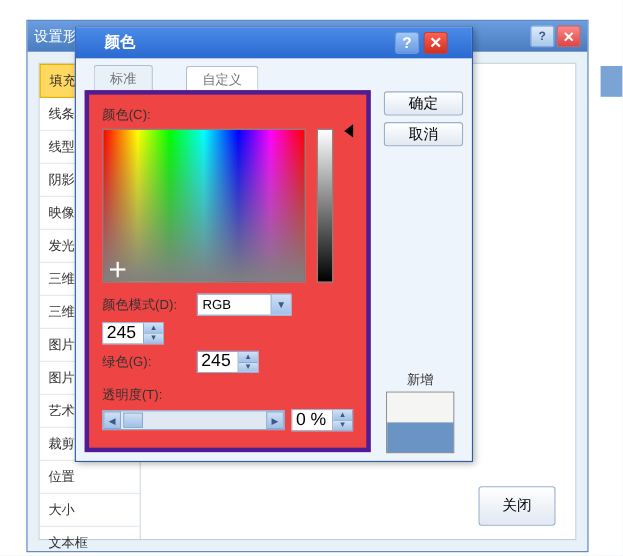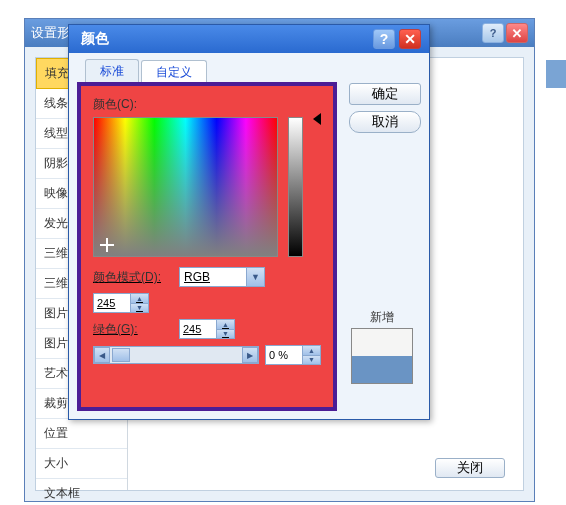--- a/index.html
+++ b/index.html
@@ -9,71 +9,71 @@
 .bg-dialog { position: absolute; left: 24px; top: 18px; width: 511px; height: 484px; border: 1px solid #5a7fb8; background: #e8f0f8; }
 .bg-titlebar { height: 28px; background: linear-gradient(#6a9de0, #4a7dc0); display: flex; align-items: center; padding: 0 6px; color: #fff; font-size: 13px; }
 .bg-title { flex: 1; }
 .tb-btn { width: 22px; height: 20px; border: 1px solid #8ab0e0; background: linear-gradient(#e0ecfa, #a8c8ea); border-radius: 3px; margin-left: 2px; display: flex; align-items: center; justify-content: center; color: #3a5a8a; font-weight: bold; font-size: 11px; cursor: pointer; }
 .tb-close { background: linear-gradient(#f88, #d44); border-color: #c66; color: #fff; font-size: 13px; }
 .bg-body { position: absolute; left: 10px; top: 38px; right: 10px; bottom: 10px; background: #fff; border: 1px solid #c0d0e0; }
 .bg-sidebar { position: absolute; left: 0; top: 0; width: 92px; bottom: 0; border-right: 1px solid #d0d8e0; }
 .sb-item { padding: 6px 8px; border-bottom: 1px solid #e0e8f0; color: #333; cursor: pointer; white-space: nowrap; overflow: hidden; }
 .sb-active { background: #ffd860; border: 1px solid #e0b000; }
 .bg-content { position: absolute; left: 92px; top: 0; right: 0; bottom: 0; }
-.bg-closebtn { position: absolute; right: 18px; bottom: 12px; width: 70px; height: 20px; border: 1px solid #9ab0c8; background: linear-gradient(#fff, #e0e8f2); border-radius: 3px; cursor: pointer; }
+.bg-closebtn { position: absolute; right: 18px; bottom: 12px; width: 70px; height: 36px; border: 1px solid #9ab0c8; background: linear-gradient(#fff, #e0e8f2); border-radius: 3px; cursor: pointer; }
 
 
 .fg-dialog { position: absolute; left: 68px; top: 24px; width: 362px; height: 396px; background: #eef4fb; border: 1px solid #2a5aa8; box-shadow: 2px 2px 6px rgba(0,0,0,0.3); }
-.fg-titlebar { height: 28px; background: linear-gradient(#4a8ae8, #2a6ad0); display: flex; align-items: center; padding: 0 8px; color: #fff; font-size: 14px; font-weight: bold; }
+.fg-titlebar { height: 28px; background: linear-gradient(#4a8ae8, #2a6ad0); display: flex; align-items: center; padding: 0 22px; color: #fff; font-size: 14px; font-weight: bold; }
 .fg-title { flex: 1; padding-left: 4px; }
 .fg-help { width: 22px; height: 20px; border: 1px solid #6a9ae0; background: linear-gradient(#a0c8f8, #6a9ae0); border-radius: 3px; margin-left: 2px; display:flex; align-items:center; justify-content:center; color:#fff; font-weight:bold; cursor:pointer; }
 .fg-close { width: 22px; height: 20px; border: 1px solid #c04040; background: linear-gradient(#ff6050, #d03020); border-radius: 3px; margin-left: 4px; display:flex; align-items:center; justify-content:center; color:#fff; font-weight:bold; font-size: 14px; cursor:pointer; }
 
 .fg-body { position: absolute; left: 8px; top: 34px; right: 8px; bottom: 8px; }
 .tabs { display: flex; height: 24px; margin-left: 8px; }
-.tab { padding: 3px 14px; border: 1px solid #b0c0d0; border-bottom: none; background: #e8f0f8; margin-right: 2px; border-radius: 3px 3px 0 0; cursor: pointer; color: #1d4ed8; }
-.tab-active { background: #fff; position: relative; top: 1px; }
+.tab { padding: 3px 14px; border: 1px solid #b0c0d0; border-bottom: none; background: #e8f0f8; margin-right: 2px; border-radius: 3px 3px 0 0; cursor: pointer; color: #737373; }
+.tab-active { background: #fff; position: relative; top: 1px; margin-left: 28px; }
 .tab-panel { border: 4px solid #4c1d95; background: #ef4444; padding: 10px 12px; position: absolute; left: 0; top: 23px; right: 84px; bottom: 0; }
 
 .dlg-btn { width: 72px; height: 22px; border: 1px solid #9ab0c8; background: linear-gradient(#fff, #e0e8f2); border-radius: 3px; cursor: pointer; position: absolute; right: 0; }
 .btn-ok { top: 24px; }
-.btn-cancel { top: 52px; border-radius: 10px; }
+.btn-cancel { top: 52px; }
 
 .color-label { color: #333; margin-bottom: 4px; }
 .color-area { display: flex; gap: 10px; margin-bottom: 10px; }
 .color-field { width: 196px; height: 140px; border: 1px solid #888; position: relative;
   background:
     linear-gradient(to bottom, rgba(128,128,128,0) 0%, rgba(128,128,128,1) 100%),
     linear-gradient(to right, #ff0000 0%, #ffff00 17%, #00ff00 33%, #00ffff 50%, #0000ff 67%, #ff00ff 83%, #ff0000 100%);
 }
 .cf-cursor { position: absolute; left: 8px; bottom: 6px; width: 10px; height: 10px; }
 .cf-cursor::before, .cf-cursor::after { content: ""; position: absolute; background: #fff; }
 .cf-cursor::before { left: 4px; top: -2px; width: 2px; height: 14px; }
 .cf-cursor::after { top: 4px; left: -2px; height: 2px; width: 14px; }
 .lum-bar { width: 16px; height: 140px; border: 1px solid #888; background: linear-gradient(#fff, #000); }
 .lum-arrow { width: 0; height: 0; border-top: 6px solid transparent; border-bottom: 6px solid transparent; border-right: 8px solid #000; margin-top: -4px; }
 
-.row { display: flex; align-items: center; margin-bottom: 6px; gap: 6px; text-decoration: underline; }
+.row { display: flex; align-items: center; margin-bottom: 6px; gap: 6px; }
 .row-label { width: 80px; color: #333; }
 .select { width: 86px; height: 20px; border: 1px solid #8aa8d0; background: #fff; display: flex; align-items: center; padding: 0 4px; position: relative; cursor: pointer; }
 .select-arrow { position: absolute; right: 0; top: 0; width: 18px; height: 18px; background: linear-gradient(#d0e0f4, #a0c0e8); border-left: 1px solid #8aa8d0; display:flex; align-items:center; justify-content:center; color:#3a5a8a; font-size:9px; }
 .spinner { width: 56px; height: 20px; border: 1px solid #8aa8d0; display: flex; background:#fff; }
-.spinner input { border: none; width: 36px; padding: 0 3px; font-size: 11px; outline: none; }
+.spinner input { border: none; width: 36px; padding: 0 3px; font-size: 16px; outline: none; }
 .spin-btns { width: 18px; display: flex; flex-direction: column; border-left: 1px solid #8aa8d0; }
 .spin-btn { flex: 1; background: linear-gradient(#d0e0f4, #a0c0e8); display:flex; align-items:center; justify-content:center; font-size:7px; color:#3a5a8a; cursor:pointer; }
 .spin-btn:first-child { border-bottom: 1px solid #8aa8d0; }
 
 .trans-label { margin-top: 12px; margin-bottom: 4px; color: #333; }
 .trans-row { display: flex; align-items: center; gap: 6px; }
 .hscroll { flex: 1; height: 18px; border: 1px solid #8aa8d0; background: #e0e8f2; display: flex; align-items: center; position: relative; }
 .hs-btn { width: 16px; height: 16px; background: linear-gradient(#d0e0f4, #a0c0e8); border: 1px solid #8aa8d0; display:flex; align-items:center; justify-content:center; font-size:8px; color:#3a5a8a; cursor:pointer; }
 .hs-thumb { width: 18px; height: 14px; background: linear-gradient(#d0e0f4, #a0c0e8); border: 1px solid #8aa8d0; margin-left: 2px; cursor:pointer; }
 
 .preview { position: absolute; right: 0; top: 250px; width: 78px; }
-.pv-label { text-align: center; color: #333; margin-bottom: 2px; }
+.pv-label { text-align: center; color: #333; margin-bottom: 2px; margin-top: 28px; }
 .pv-box { width: 62px; height: 56px; border: 1px solid #888; margin: 0 auto; }
 .pv-new { height: 50%; background: #f5f5f4; }
 .pv-cur { height: 50%; background: #6a94c4; }
 
 .rt-accent { position: absolute; right: 0; top: 60px; width: 20px; height: 28px; background: #7aa4d4; }
 </style>
 </head>
 <body>
 
 <div class="rt-accent"></div>
@@ -153,20 +153,21 @@
         <div class="row-label">绿色(G):</div>
         <div class="spinner">
           <input value="245" style="">
           <div class="spin-btns">
               <div class="spin-btn">▲</div>
               <div class="spin-btn">▼</div>
             </div>
         </div>
       </div>
 
+      <div class="trans-label">透明度(T):</div>
       <div class="trans-row">
         <div class="hscroll">
           <div class="hs-btn">◀</div>
           <div class="hs-thumb"></div>
           <div style="flex:1"></div>
           <div class="hs-btn">▶</div>
         </div>
         <div class="spinner">
           <input value="0 %" style="">
           <div class="spin-btns">

